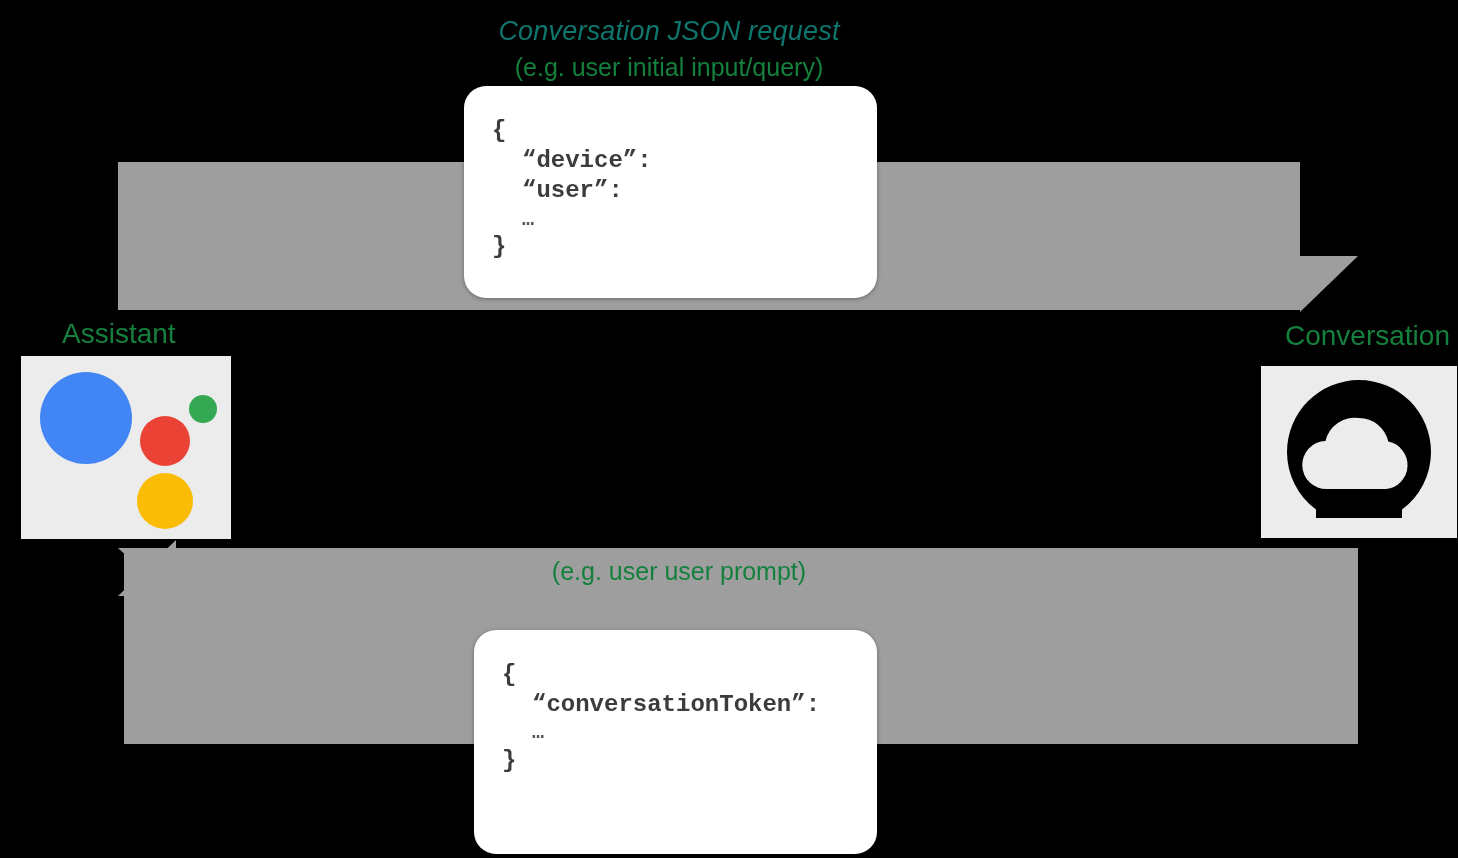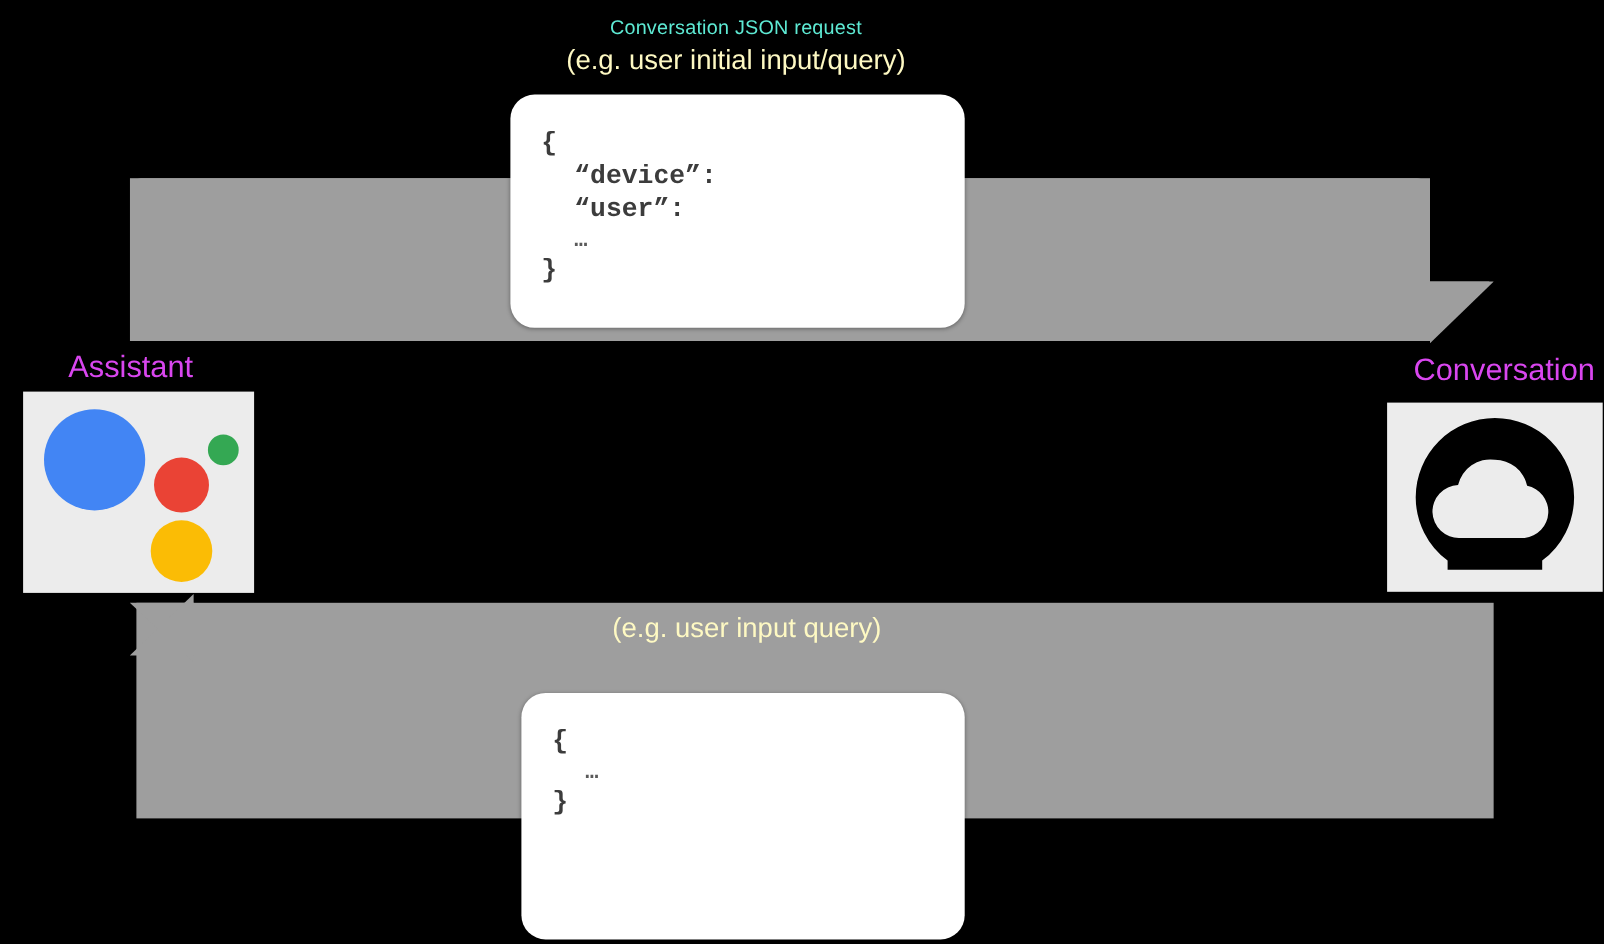--- a/index.html
+++ b/index.html
@@ -17,31 +17,32 @@
 
   
   .caption {
     position: absolute;
     text-align: center;
     line-height: 1.28;
     color: #3b3b3b;
     font-family: "Liberation Sans", sans-serif;
   }
   .caption .line1 {
-    font-size: 18px;
+    font-size: 27px;
     font-weight: 400;
     letter-spacing: .2px;
     display: block;
-    color: #5eead4;
+    color: #0f766e;
+    font-style: italic;
   }
   .caption .line2 {
     font-size: 25px;
     font-weight: 400;
     display: block;
-    color: #fef9c3;
+    color: #15803d;
     margin-top: 2px;
   }
 
   #caption-top {
     left: 409px;
     top: 14px;
     width: 520px;
   }
   #caption-bottom {
     left: 409px;
@@ -73,21 +74,21 @@
   #node-fulfillment {
     left: 1261px;
     top: 366px;
     width: 196px;
     height: 172px;
   }
   .node svg { display: block; width: 100%; height: 100%; }
 
   .node-label {
     position: absolute;
-    color: #d946ef;
+    color: #15803d;
     font-size: 28px;
     font-family: "Liberation Sans", sans-serif;
     white-space: nowrap;
   }
   #label-assistant   { left: 62px;  top: 318px; }
   #label-fulfillment { left: 1285px; top: 320px; }
 
   
   .json-card {
     position: absolute;
@@ -137,21 +138,21 @@
     <polygon points="58,0 58,56 0,56" fill="#9e9e9e"></polygon>
   </svg>
 </div>
 
 <div class="caption" id="caption-top">
   <span class="line1">Conversation JSON request</span>
   <span class="line2">(e.g. user initial input/query)</span>
 </div>
 
 <div class="caption" id="caption-bottom">
-  <span class="line2">(e.g. user input query)</span>
+  <span class="line2">(e.g. user user prompt)</span>
 </div>
 
 <div class="node-label" id="label-assistant">Assistant</div>
 <div class="node" id="node-assistant">
   <svg viewBox="0 0 210 183" xmlns="http://www.w3.org/2000/svg">
     <circle cx="65" cy="62" r="46" fill="#4285f4"></circle>
     <circle cx="144" cy="85" r="25" fill="#ea4335"></circle>
     <circle cx="144" cy="145" r="28" fill="#fbbc05"></circle>
     <circle cx="182" cy="53" r="14" fill="#34a853"></circle>
   </svg>
@@ -168,15 +169,16 @@
 <div class="json-card" id="json-request">
   <span class="ln">{</span>
   <span class="ln indent">“device”:</span>
   <span class="ln indent">“user”:</span>
   <span class="ln dots">…</span>
   <span class="ln">}</span>
 </div>
 
 <div class="json-card" id="json-response">
   <span class="ln">{</span>
+  <span class="ln indent">“conversationToken”:</span>
   <span class="ln dots">…</span>
   <span class="ln">}</span>
 </div>
 
 </body></html>

